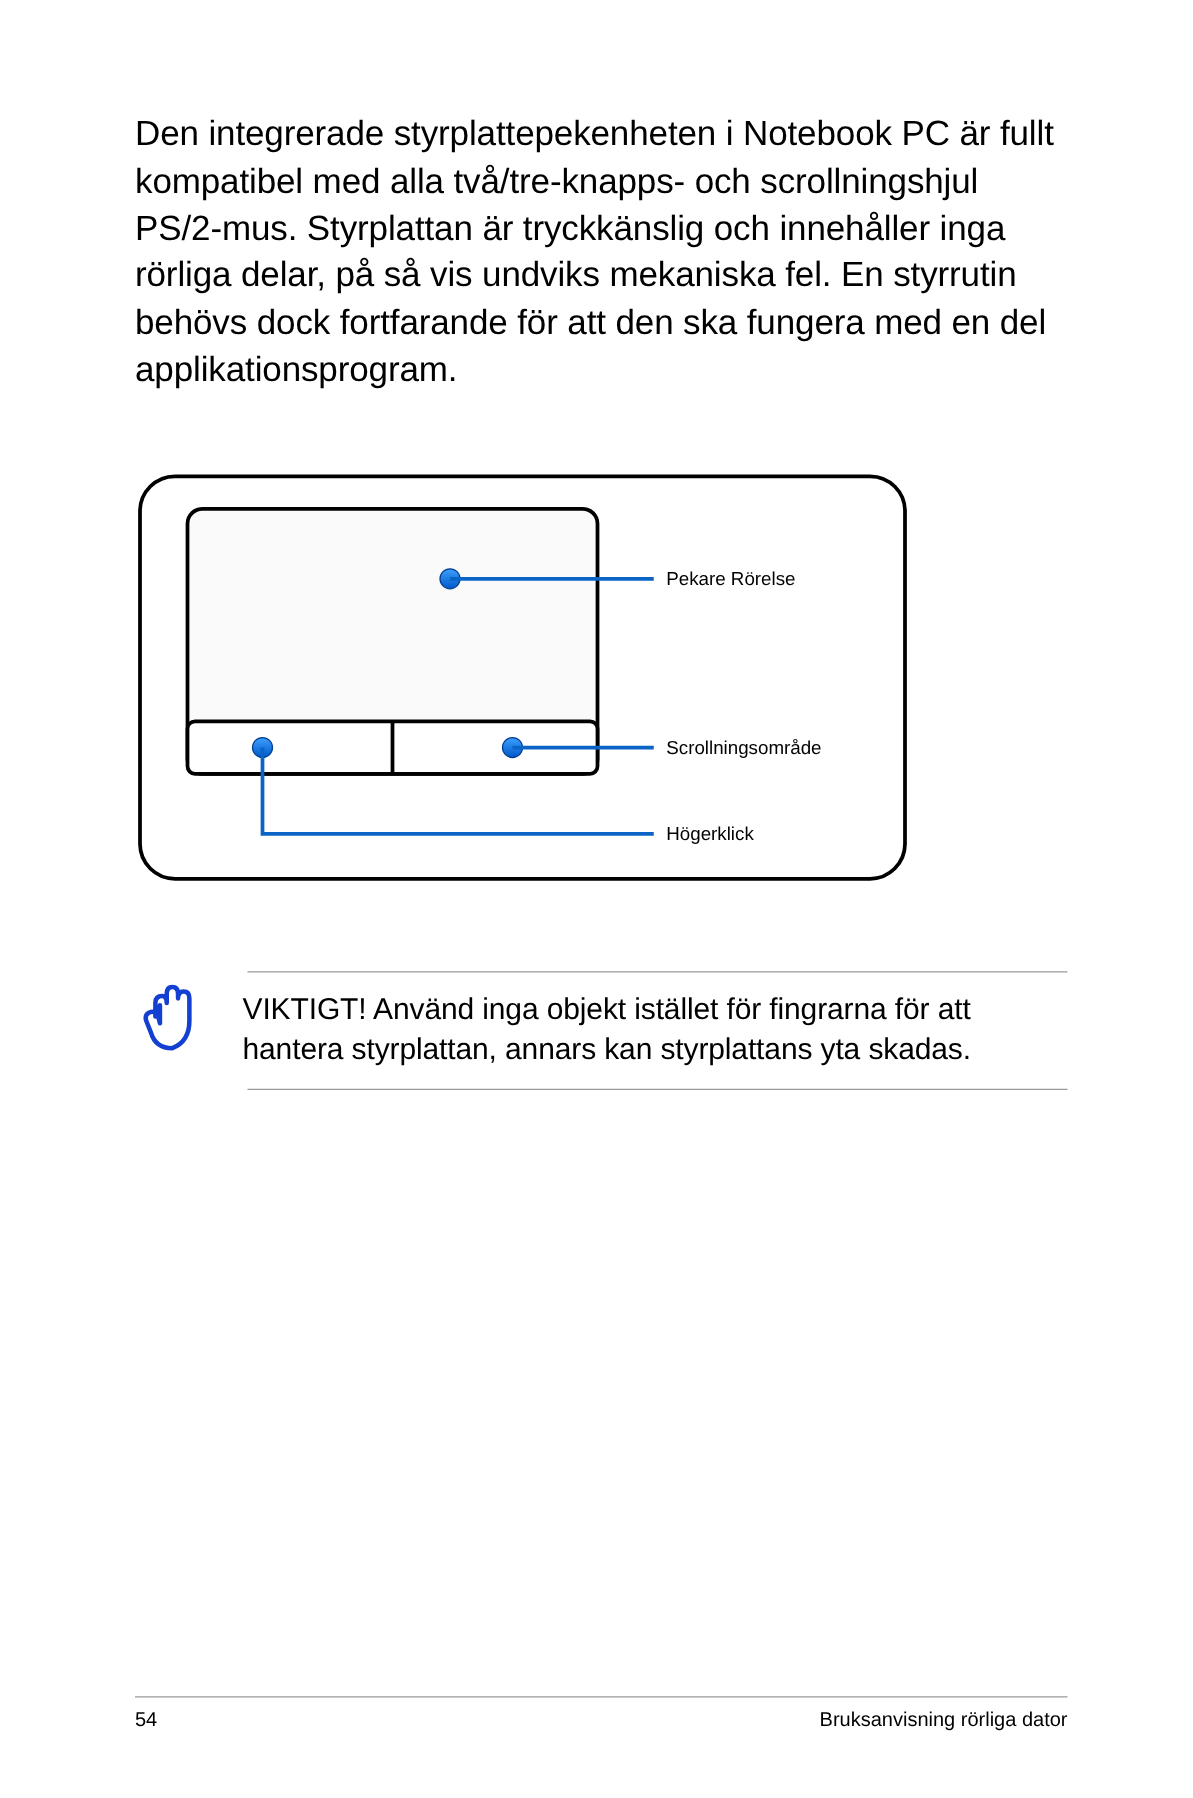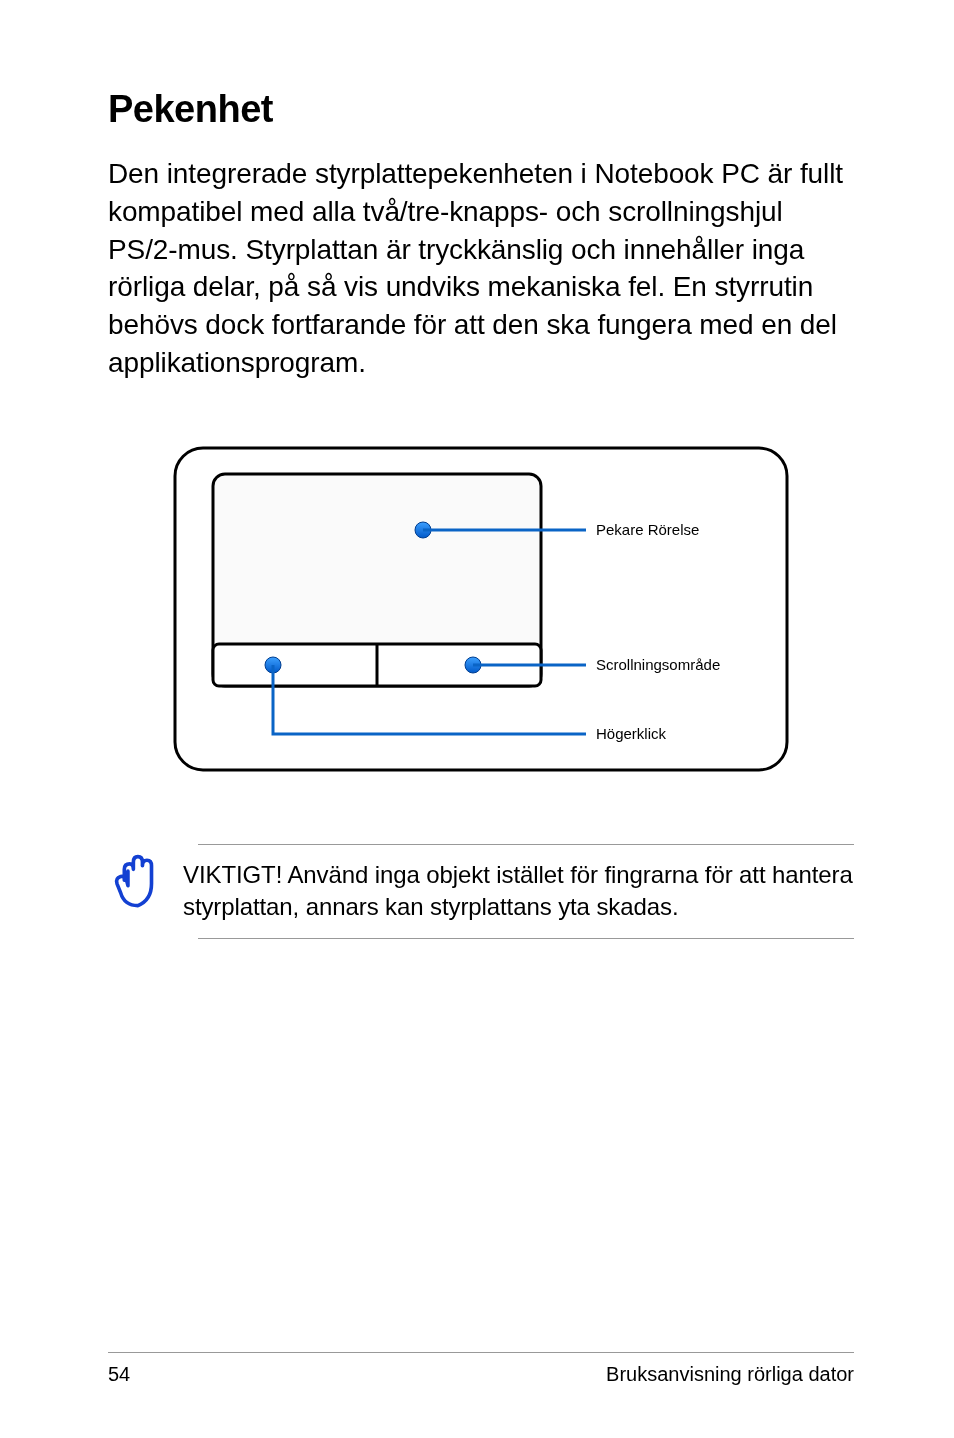--- a/index.html
+++ b/index.html
@@ -25,30 +25,30 @@
       letter-spacing: -0.5px;
     }
     .body-text {
       font-size: 28px;
       line-height: 1.35;
       letter-spacing: -0.1px;
     }
     .diagram-wrapper {
       margin-top: 62px;
       display: flex;
-      justify-content: center;
+      justify-content: flex-start;
     }
     .note-section {
       margin-top: 70px;
       border-top: 1px solid #999;
       border-bottom: 1px solid #999;
       display: flex;
       align-items: flex-start;
       padding: 14px 0 14px 0;
-      gap: 17px;
+      gap: 28px;
       margin-left: 90px;
     }
     .note-icon {
       flex-shrink: 0;
       margin-left: -90px;
       width: 58px;
       height: 58px;
       margin-top: -6px;
     }
     .note-text {
@@ -58,32 +58,31 @@
     }
     .footer {
       position: absolute;
       bottom: 52px;
       left: 108px;
       right: 100px;
       border-top: 1px solid #999;
       padding-top: 10px;
       display: flex;
       justify-content: space-between;
-      font-size: 20px;
+      font-size: 16px;
     }
     .label-text {
       font-size: 15px;
       fill: #000;
     }
   </style>
 </head>
 <body>
 
 <div class="content">
-  <h1>Pekenhet</h1>
   <p class="body-text">Den integrerade styrplattepekenheten i Notebook PC är fullt kompatibel med alla två/tre-knapps- och scrollningshjul PS/2-mus. Styrplattan är tryckkänslig och innehåller inga rörliga delar, på så vis undviks mekaniska fel.  En styrrutin behövs dock fortfarande för att den ska fungera med en del applikationsprogram.</p>
 
   <div class="diagram-wrapper">
     <svg width="620" height="330" viewBox="0 0 620 330">
 
       <rect x="4" y="4" width="612" height="322" rx="28" ry="28" fill="#fff" stroke="#000" stroke-width="3"></rect>
 
       <rect x="42" y="30" width="328" height="212" rx="12" ry="12" fill="#fafafa" stroke="#000" stroke-width="3"></rect>
 
       <rect x="42" y="200" width="328" height="42" rx="6" ry="6" fill="#fff" stroke="#000" stroke-width="3"></rect>

